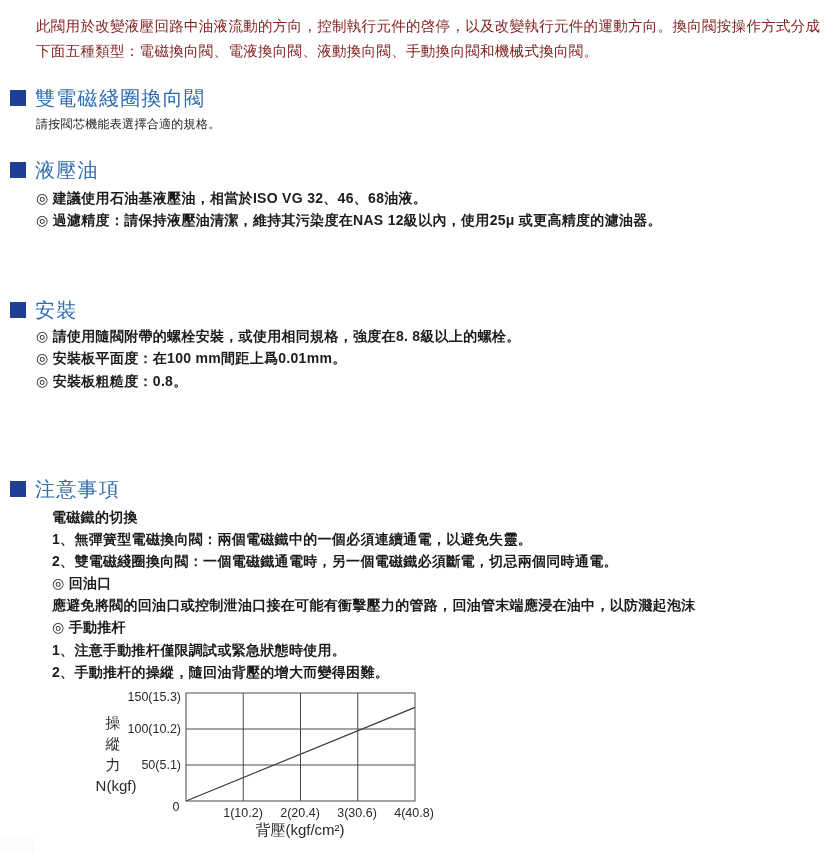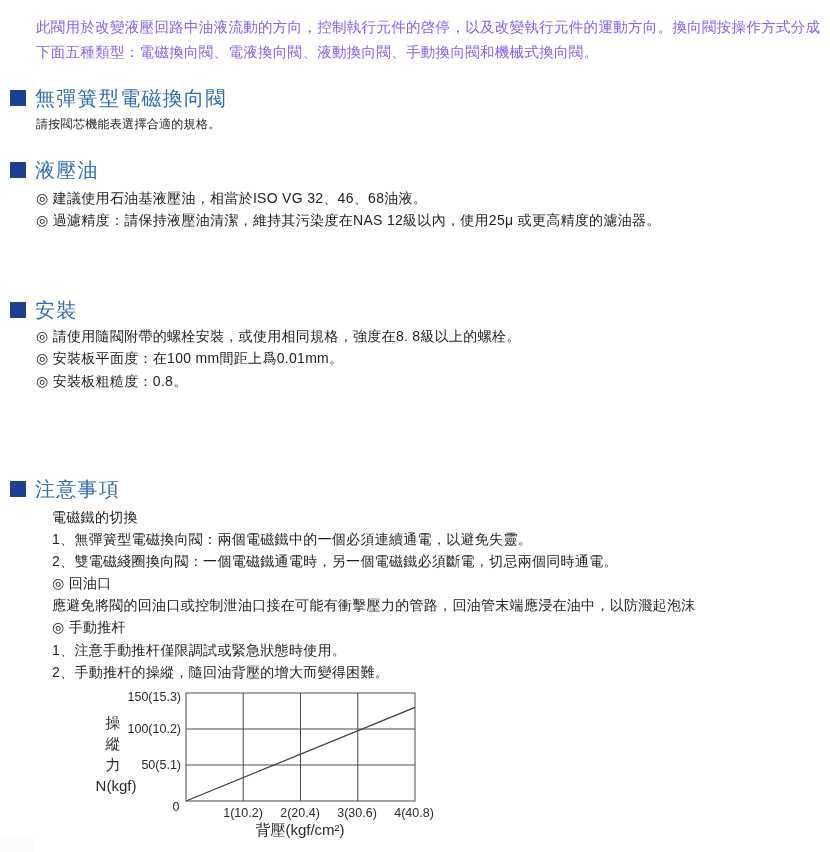--- a/index.html
+++ b/index.html
@@ -4,31 +4,31 @@
 <style>
   html,body{margin:0;padding:0;}
   body{
     width:830px;height:852px;position:relative;background:#ffffff;
     font-family:"Liberation Sans","DejaVu Sans",sans-serif;
     color:#1c1c1c;overflow:hidden;
   }
   .abs{position:absolute;}
   .intro{
     left:36px;top:15px;width:787px;
-    font-size:14.5px;line-height:25px;letter-spacing:0.3px;color:#8b5cf6;
+    font-size:14.5px;line-height:25px;letter-spacing:0.3px;color:#7f1d1d;font-family:Liberation Mono, monospace;
   }
   .sec-head{
     position:absolute;left:10px;display:flex;align-items:center;gap:9px;height:24px;
   }
   .sq{width:16px;height:16px;background:#1d4095;display:inline-block;flex:0 0 auto;}
   .sec-title{
     font-size:20px;letter-spacing:1.3px;color:#2e6cb2;white-space:nowrap;
   }
   .body-line{
-    font-size:14px;letter-spacing:0.3px;color:#1c1c1c;white-space:nowrap;
+    font-size:14px;letter-spacing:0.3px;color:#1c1c1c;white-space:nowrap;font-weight:bold;
   }
   .sec-lines{position:absolute;width:780px;}
   .lh22 .body-line{line-height:22.3px;}
   .lh22n .body-line{line-height:22.1px;}
   .single{position:absolute;font-size:12px;letter-spacing:0.3px;color:#1c1c1c;}
   .chart-wrap{position:absolute;left:80px;top:688px;width:360px;height:162px;}
   svg text{
     fill:#2a2a2a;font-family:"Liberation Sans","DejaVu Sans",sans-serif;
   }
   .tick{font-size:12.5px;}
@@ -37,21 +37,21 @@
   .series{stroke:#3a3a3a;stroke-width:1.2;fill:none;}
   .corner-mark{left:0;top:836px;width:34px;height:16px;background:#fafdf9;}
 </style>
 </head>
 <body>
 
 <div class="abs intro">此閥用於改變液壓回路中油液流動的方向，控制執行元件的啓停，以及改變執行元件的運動方向。換向閥按操作方式分成下面五種類型：電磁換向閥、電液換向閥、液動換向閥、手動換向閥和機械式換向閥。</div>
 
 <div class="sec-head" style="top:86px">
   <span class="sq"></span>
-  <span class="sec-title">無彈簧型電磁換向閥</span>
+  <span class="sec-title">雙電磁綫圈換向閥</span>
 </div>
 <div class="single" style="left:36px;top:116px">請按閥芯機能表選擇合適的規格。</div>
 
 <div class="sec-head" style="top:158px">
   <span class="sq"></span>
   <span class="sec-title">液壓油</span>
 </div>
 <div class="sec-lines lh22" style="left:36px;top:187px">
   <div class="body-line">◎ 建議使用石油基液壓油，相當於ISO VG 32、46、68油液。</div>
   <div class="body-line">◎ 過濾精度：請保持液壓油清潔，維持其污染度在NAS 12級以內，使用25μ 或更高精度的濾油器。</div>

